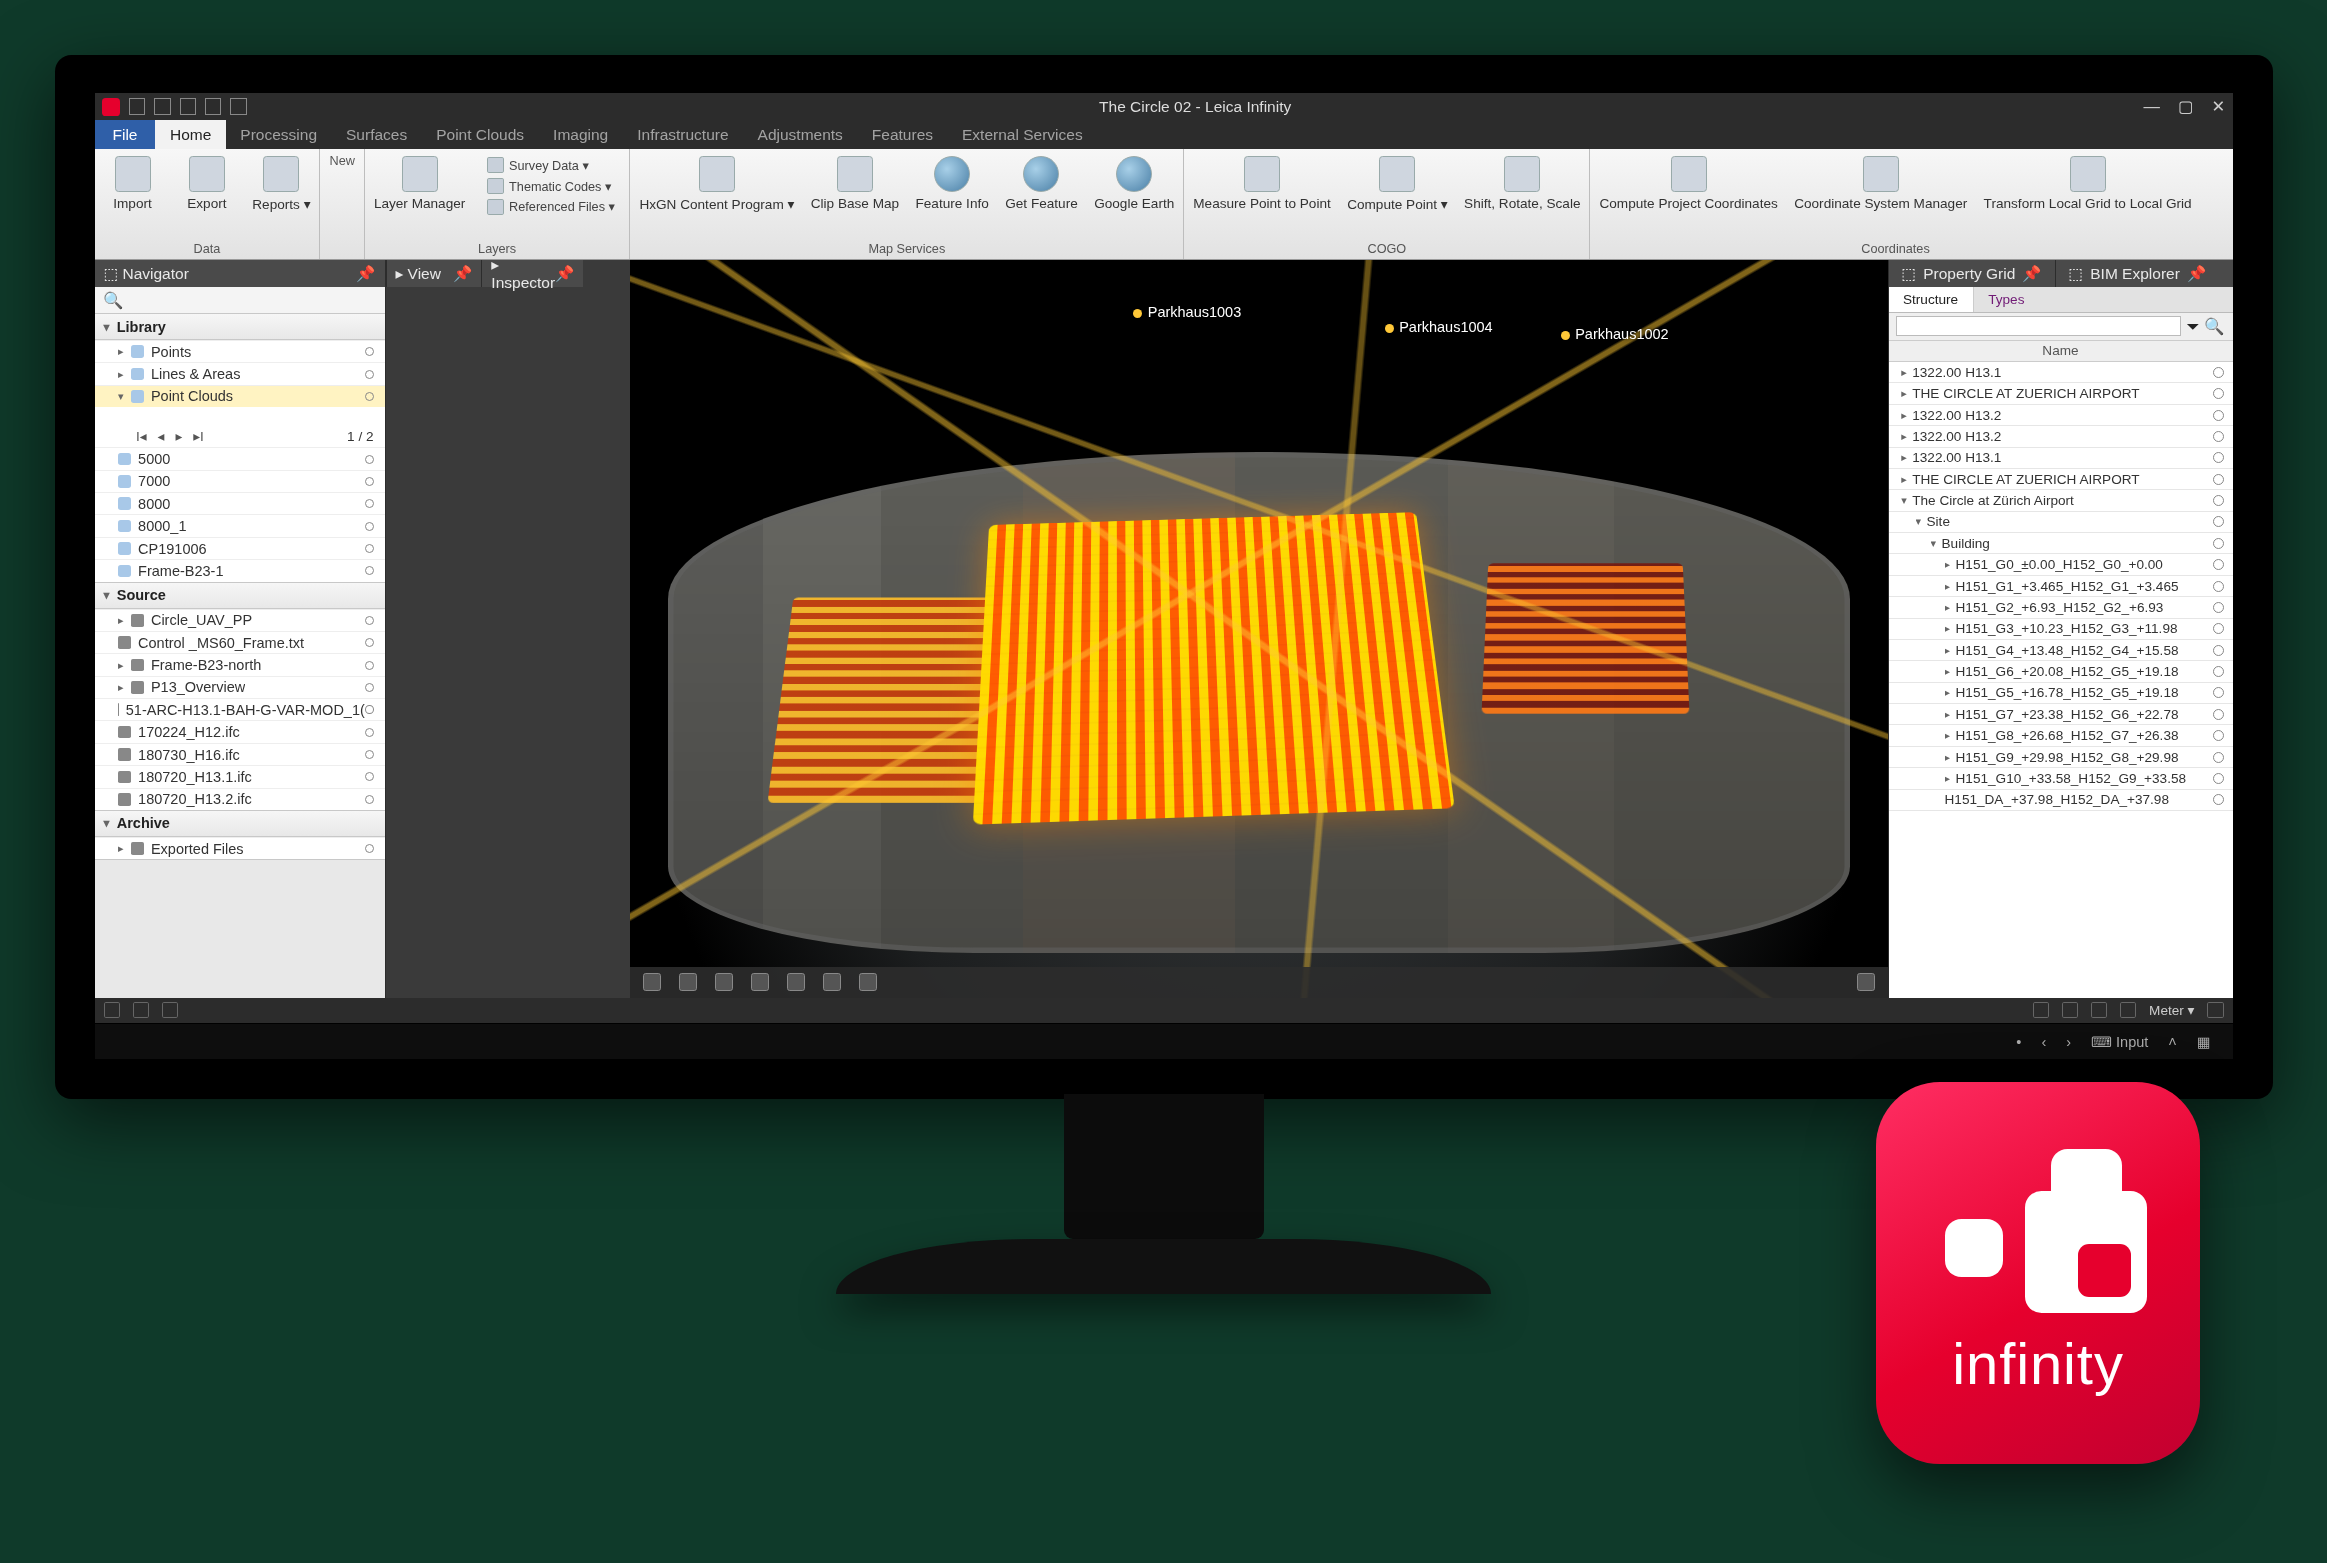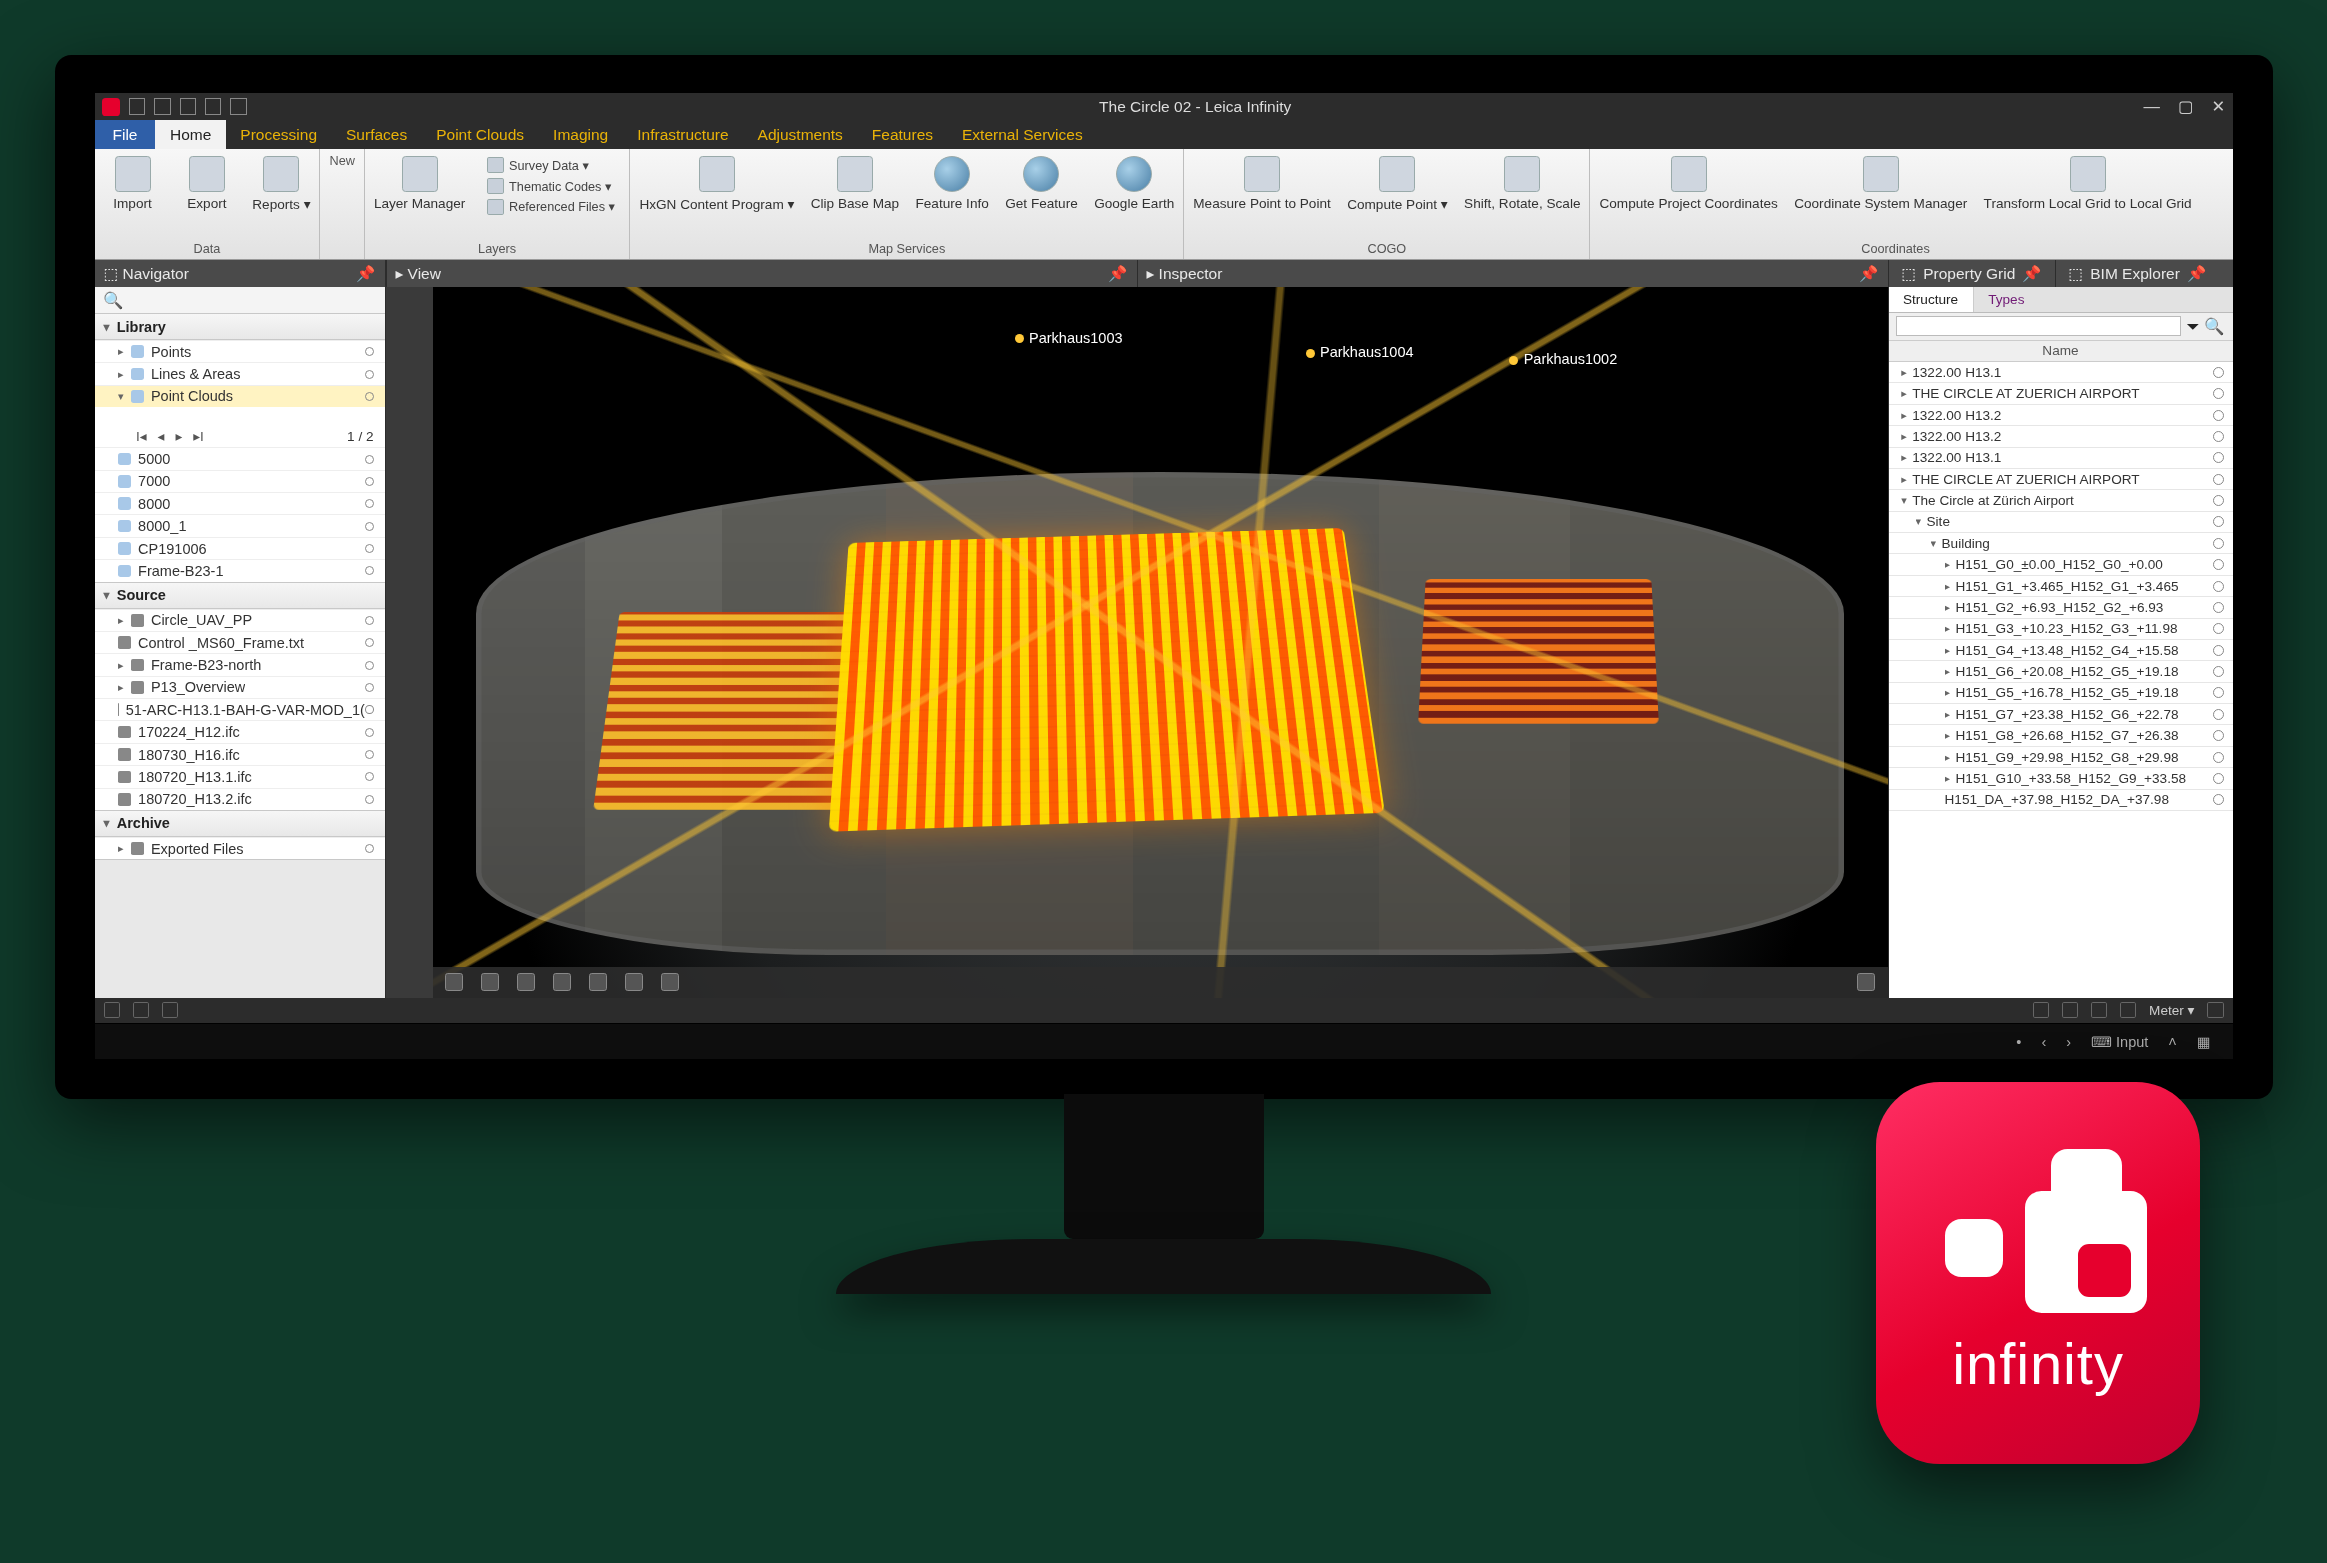--- a/index.html
+++ b/index.html
@@ -69,21 +69,21 @@
     background: #2c2c2c;
     display: flex;
     align-items: stretch;
     height: 29px;
   }
   .tab-file {
     background: #2f5fa8; color:#fff; padding:0 18px;
     display:flex; align-items:center; font-size:15.5px;
   }
   .tab {
-    color:#eab308; padding:0 14.5px;
+    color:#a3a3a3; padding:0 14.5px;
     display:flex; align-items:center; font-size:15.5px;
     cursor:pointer;
   }
   .tab.active { background:#f2f2f2; color:#222; }
 
   
   .ribbon {
     background: linear-gradient(#f7f7f7,#e2e2e2);
     border-bottom:0.9px solid #9a9a9a;
     height: 111px;
@@ -159,21 +159,21 @@
   .nav-item.selected { background:#fff3c2; }
   .nav-pager {
     display:flex; align-items:flex-end; justify-content:space-between;
     padding:3.6px 11px 3.6px 36px; font-size:13.6px; color:#333;margin-top:17px;
   }
   .nav-pager .btns span{ display:inline-block; padding:0 5.5px; color:#555; cursor:pointer;}
   .nav-body { overflow-y:auto; }
 
   
   .center {
-    flex:1; display:flex; flex-direction:column; min-width:0;
+    flex:1; display:flex; flex-direction:row; min-width:0;
   }
   .center-headers {
     display:flex; height:27px;
   }
   .center-headers .seg {
     flex:1; background:#4a4a4a; color:#e8e8e8; display:flex; align-items:center; justify-content:space-between;
     padding:0 9px; font-size:15.5px; border-left:0.9px solid #2c2c2c;
   }
   .viewport {
     flex:1; position:relative; background:#ef4444; overflow:hidden;margin-left:47px;

